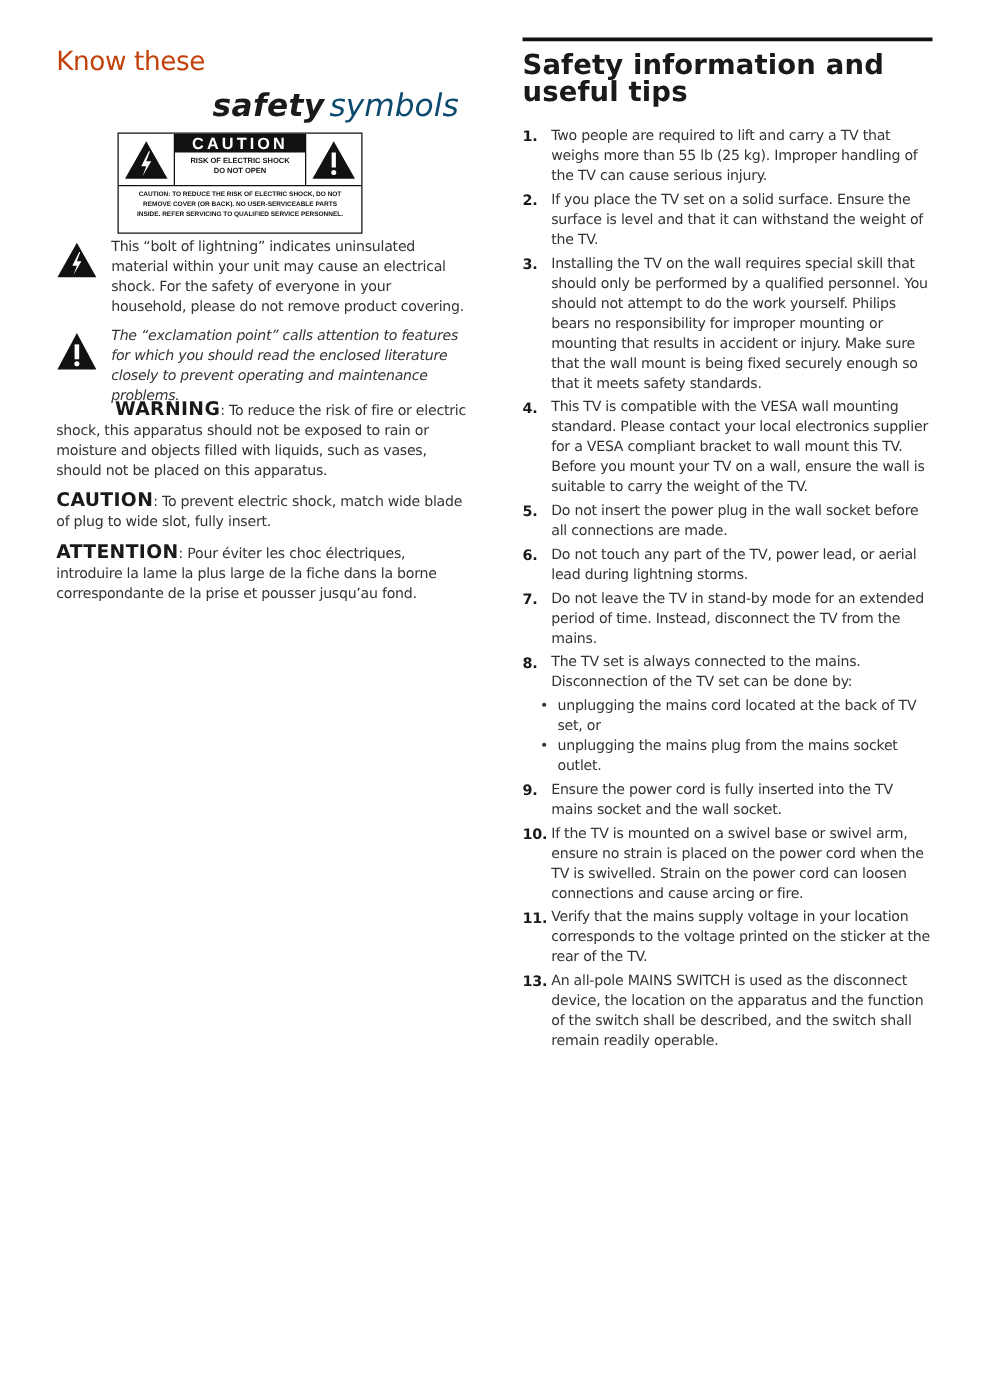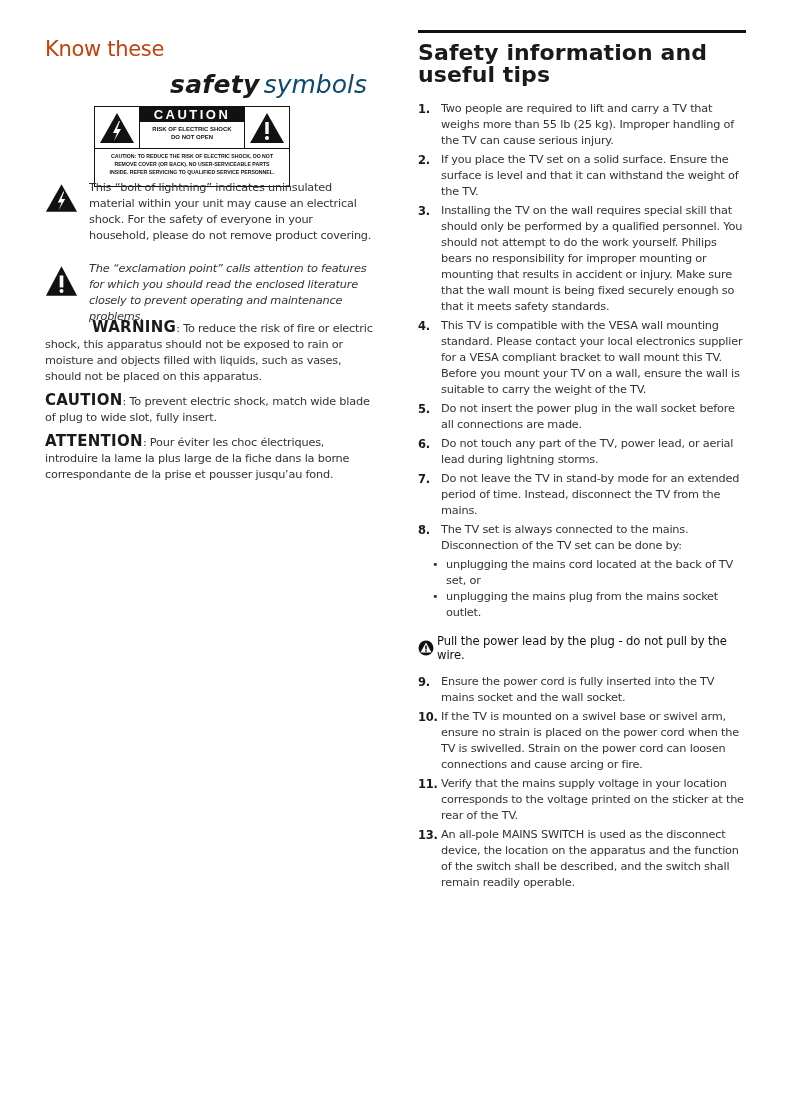--- a/index.html
+++ b/index.html
@@ -84,21 +84,21 @@
           </svg>
       </div>
     </div>
     <div class="cb-bottom">
       <div>CAUTION: TO REDUCE THE RISK OF ELECTRIC SHOCK, DO NOT</div>
       <div>REMOVE COVER (OR BACK). NO USER-SERVICEABLE PARTS</div>
       <div>INSIDE. REFER SERVICING TO QUALIFIED SERVICE PERSONNEL.</div>
     </div>
   </div>
 
-  <div class="sym-row" style="top:144px;">
+  <div class="sym-row" style="top:154px;">
     <div class="sym-icon">
       <svg width="33" height="32" viewBox="0 0 36 32">
           <polygon points="18,1 35,31 1,31" fill="#111"></polygon>
           <polygon points="20,9 14,21 18,21 15,29 22,17 18,17 21,9" fill="#fff"></polygon>
         </svg>
     </div>
     <div class="sym-text">This “bolt of lightning” indicates uninsulated material within your unit may cause an electrical shock. For the safety of everyone in your household, please do not remove product covering.</div>
   </div>
 
   <div class="sym-row" style="top:225px;font-style:italic;">
@@ -167,31 +167,20 @@
       <div class="bullet">
           <span class="dot">•</span>
           <span>unplugging the mains cord located at the back of TV set, or</span>
         </div>
       <div class="bullet">
           <span class="dot">•</span>
           <span>unplugging the mains plug from the mains socket outlet.</span>
         </div>
     </div>
 
-    <div class="note">
-      <span class="nicon">
-        <svg width="16" height="16" viewBox="0 0 16 16">
-            <circle cx="8" cy="8" r="7.5" fill="#111"></circle>
-            <polygon points="8,2.5 13.5,12.5 2.5,12.5" fill="#fff"></polygon>
-            <rect x="7.2" y="5.5" width="1.6" height="4" fill="#111"></rect>
-            <rect x="7.2" y="10.3" width="1.6" height="1.4" fill="#111"></rect>
-          </svg>
-      </span>
-      <span>Pull the power lead by the plug - do not pull by the wire.</span>
-    </div>
 
     <div class="item">
         <span class="num">9.</span>
         <span class="txt">Ensure the power cord is fully inserted into the TV mains socket and the wall socket.</span>
       </div>
     <div class="item">
         <span class="num">10.</span>
         <span class="txt">If the TV is mounted on a swivel base or swivel arm, ensure no strain is placed on the power cord when the TV is swivelled. Strain on the power cord can loosen connections and cause arcing or fire.</span>
       </div>
     <div class="item">

